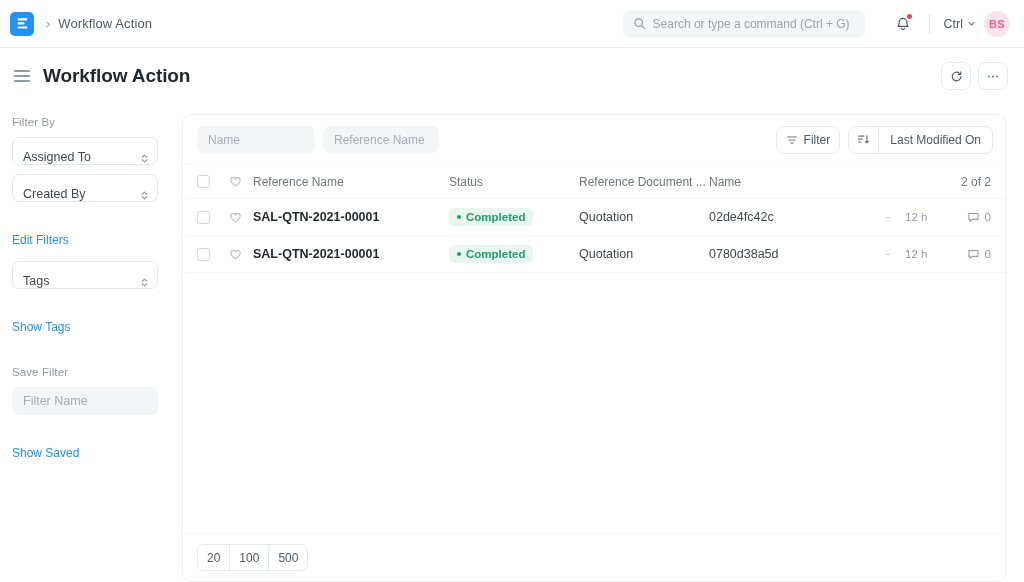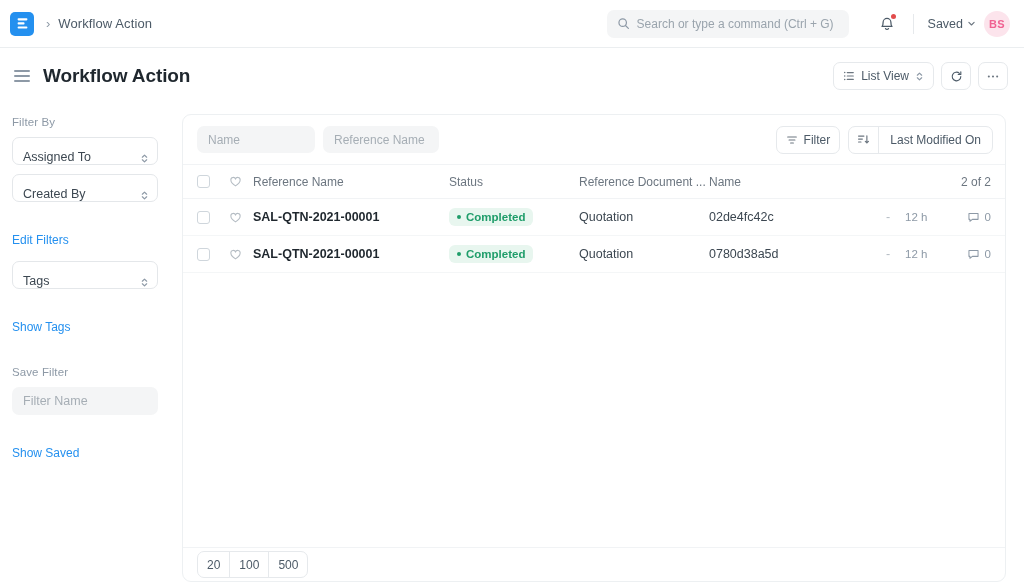--- a/index.html
+++ b/index.html
@@ -185,21 +185,21 @@
   .ref-name { font-weight: bold; color: #1f272e; font-size: 12.5px; }
   .badge {
     display: inline-flex; align-items: center; gap: 5px;
     background: #e8f6ef; color: #1f9d6a;
     border-radius: 6px; padding: 3px 8px; font-size: 11.5px; font-weight: bold; text-align: center;
   }
   .badge .dot { width: 4px; height: 4px; border-radius: 50%; background: #1f9d6a; }
 
   .spacer { flex: 1; }
   .list-footer {
-    height: 34px; display: flex; align-items: center;
+    height: 48px; display: flex; align-items: center;
     padding: 16px 14px; border-top: 1px solid #f1f3f5;
   }
   .pagegroup {
     height: 27px; border: 1px solid #e6e9ec; border-radius: 7px;
     display: flex; align-items: stretch; overflow: hidden; background: #fff;
   }
   .pagegroup div {
     display: flex; align-items: center; justify-content: center;
     min-width: 31px; padding: 0 9px;
     font-size: 12px; color: #4c5a67; cursor: pointer;
@@ -240,56 +240,41 @@
           <path d="M4.6 7.2a4.4 4.4 0 0 1 8.8 0c0 3.4 1.2 4.6 1.2 4.6H3.4s1.2-1.2 1.2-4.6z"></path>
           <path d="M7.3 14.1a1.9 1.9 0 0 0 3.4 0"></path>
         </svg>
       </span>
       <span class="bell-dot"></span>
     </div>
 
     <div class="nav-div"></div>
 
     <div class="help">
-      <span>Saved</span>
+      <span>Ctrl</span>
       <span>
         <svg width="9" height="9" viewBox="0 0 12 12" fill="none" stroke="#6c7680" stroke-width="1.5" stroke-linecap="round" stroke-linejoin="round">
           <path d="M2.5 4.5 L6 8 L9.5 4.5"></path>
         </svg>
       </span>
     </div>
 
     <div class="avatar">BS</div>
   </div>
 </div>
 
 <div class="page-head">
   <span class="hamburger">
       <i></i>
       <i></i>
       <i></i>
     </span>
   <span class="page-title">Workflow Action</span>
 
   <div class="head-actions">
-    <div class="btn">
-      <span>
-        <svg width="12" height="12" viewBox="0 0 14 14" fill="none" stroke="#6c7680" stroke-width="1.4" stroke-linecap="round">
-          <path d="M5 3h7M5 7h7M5 11h7"></path>
-            <path d="M2 3h.01M2 7h.01M2 11h.01" stroke-width="1.8"></path>
-        </svg>
-      </span>
-      <span>List View</span>
-      <span>
-        <svg width="9" height="11" viewBox="0 0 10 12" fill="none" stroke="#8d99a6" stroke-width="1.3" stroke-linecap="round" stroke-linejoin="round">
-          <path d="M2.6 4.6 5 2.2l2.4 2.4"></path>
-            <path d="M2.6 7.4 5 9.8l2.4-2.4"></path>
-        </svg>
-      </span>
-    </div>
 
     <div class="btn sq">
       <span>
         <svg width="13" height="13" viewBox="0 0 16 16" fill="none" stroke="#4c5a67" stroke-width="1.4" stroke-linecap="round" stroke-linejoin="round">
           <path d="M13.3 8a5.3 5.3 0 1 1-1.7-3.9"></path>
             <path d="M13.3 2.3v3.2h-3.2"></path>
         </svg>
       </span>
     </div>
 

